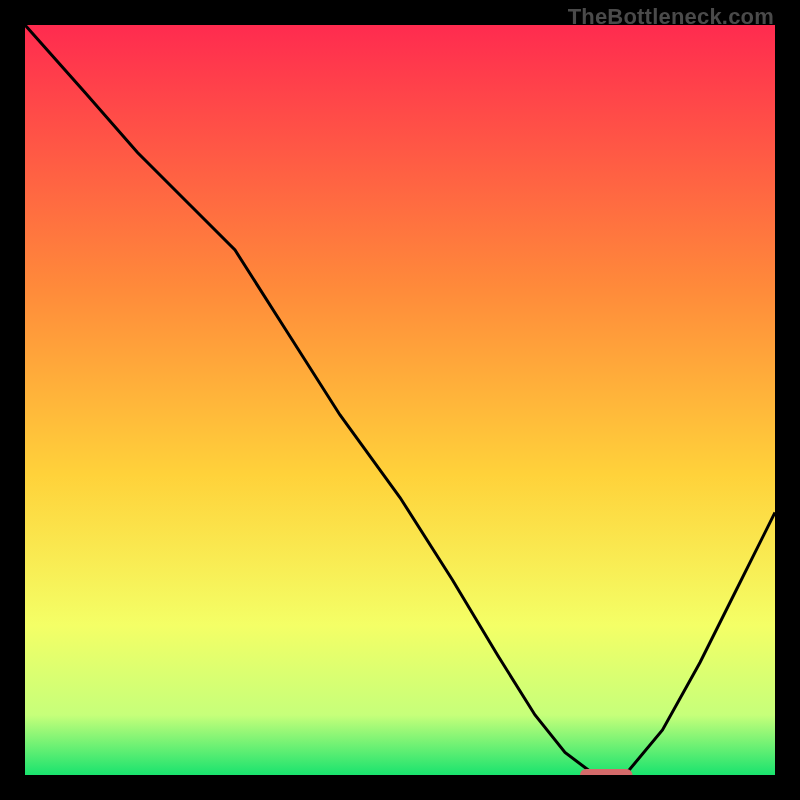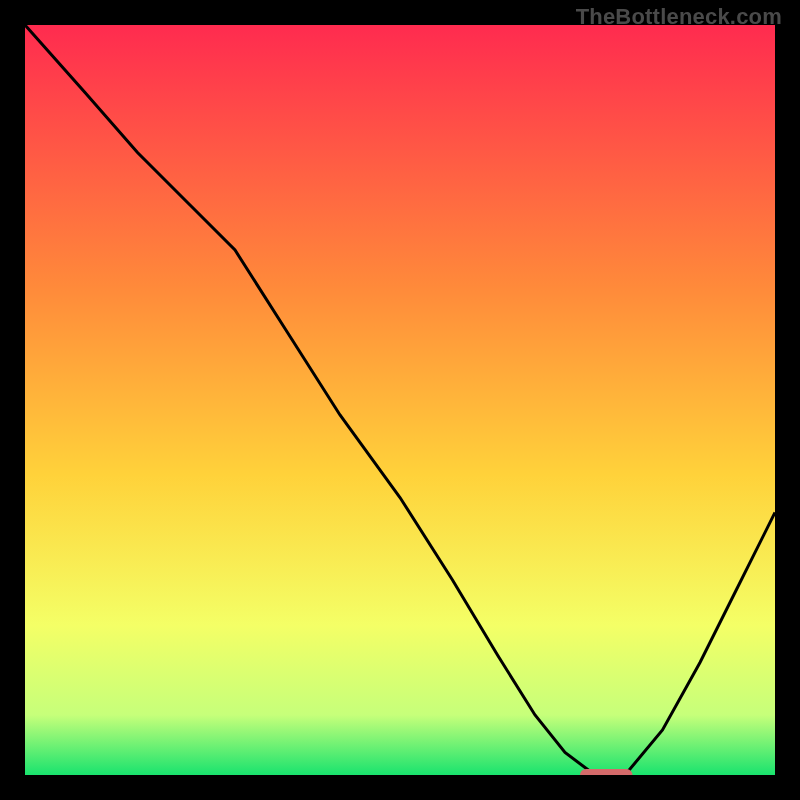--- a/index.html
+++ b/index.html
@@ -22,21 +22,21 @@
   .plot-area {
     position: absolute;
     left: 0;
     top: 0;
     width: 750px;
     height: 750px;
   }
   .watermark {
     position: absolute;
     top: 4px;
-    right: 18px;
+    right: 26px;
     color: #4a4a4a;
     font-size: 22px;
     font-weight: 600;
     letter-spacing: 0.2px;
     user-select: none;
   }
 </style>
 </head>
 <body>
 

